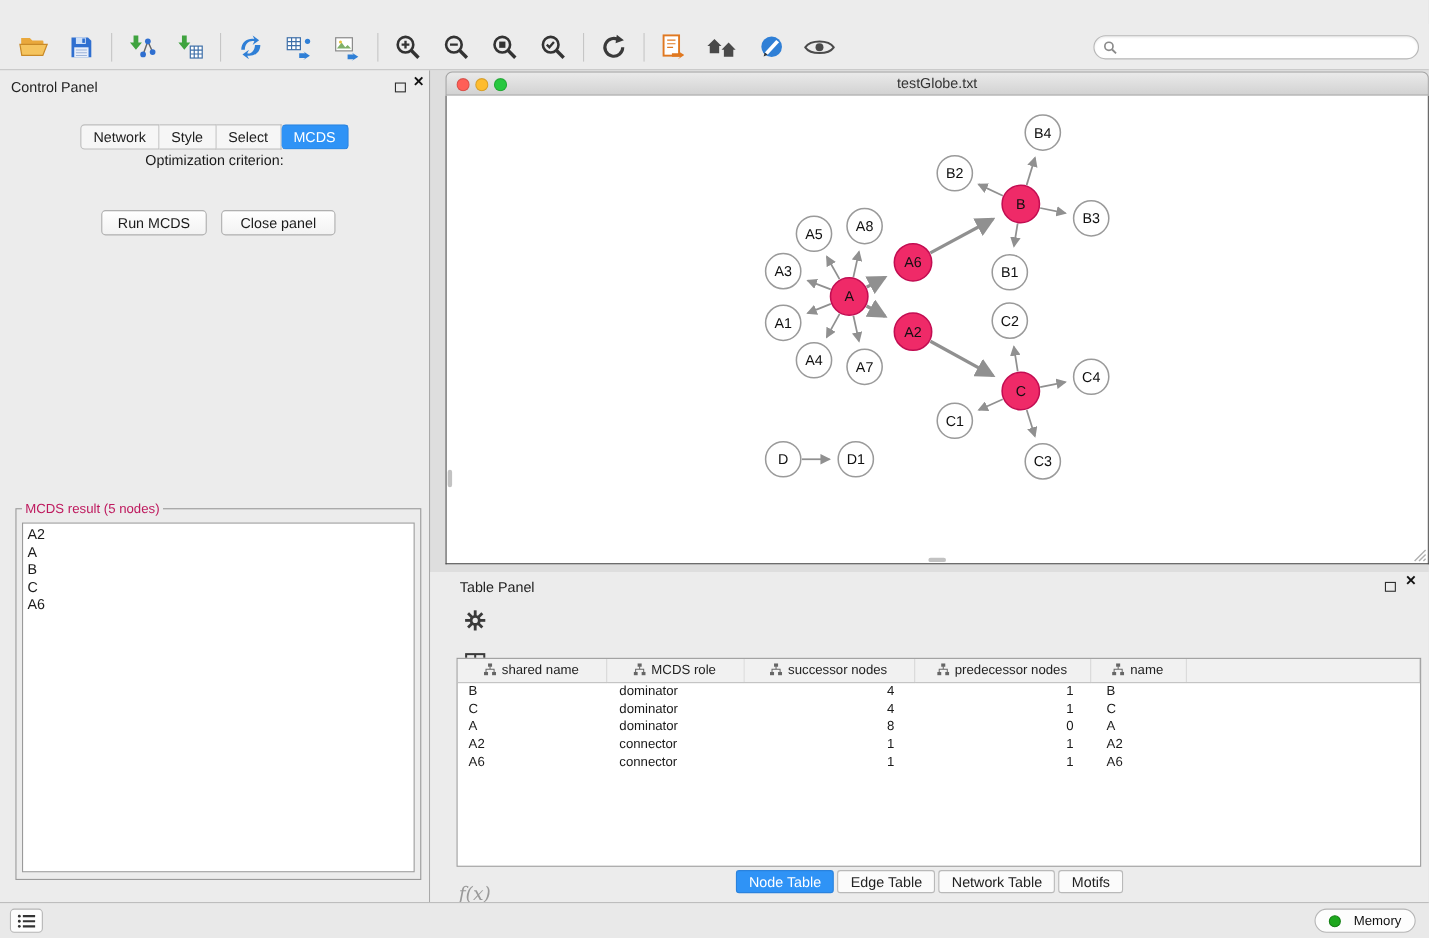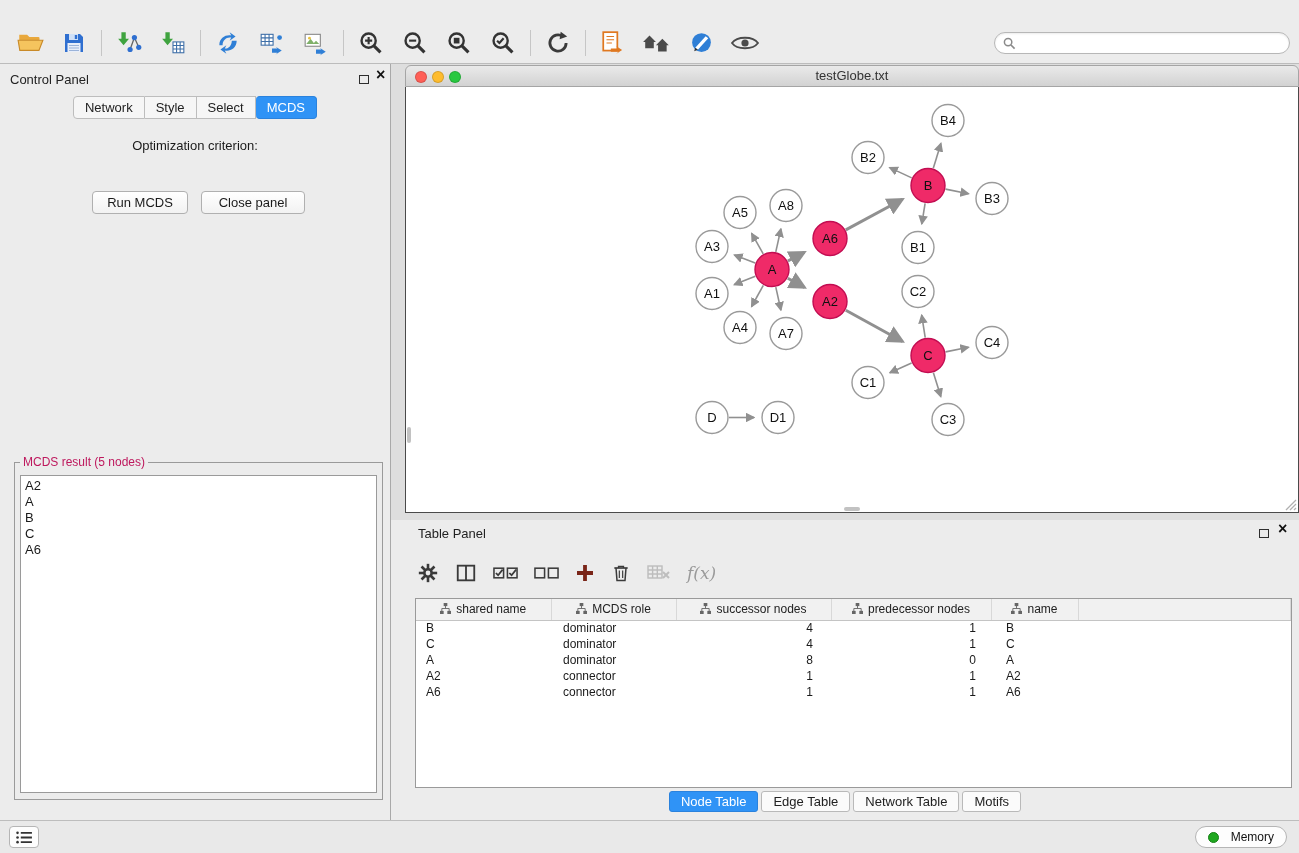--- a/index.html
+++ b/index.html
@@ -22,21 +22,21 @@
     border-radius:11px; background:#fff; display:flex; align-items:center; padding:0 8px;
     box-shadow:inset 0 1px 2px rgba(0,0,0,.08); }
   #search-field input { border:0; outline:none; flex:1; font-size:12px; background:transparent; margin-left:5px; }
 
   
   #control-panel { position:absolute; left:0; top:64px; width:391px; height:756px;
     background:#ececec; border-right:1px solid #a9a9a9; }
   .panel-title { position:absolute; left:10px; top:8px; font-size:13px; color:#222; }
   .float-btn { position:absolute; top:11px; width:10px; height:9px; border:1.5px solid #2e2e2e; background:transparent; }
   .close-btn { position:absolute; top:3px; font-size:16px; font-weight:bold; color:#111; line-height:16px; }
-  #cp-tabs { position:absolute; left:0; top:32px; width:100%; display:flex; justify-content:center; }
+  #cp-tabs { position:absolute; left:0; top:49px; width:100%; display:flex; justify-content:center; }
   .cp-tab { font-size:13px; padding:3px 11px; background:#f6f6f6; border:1px solid #bdbdbd; border-left:none; color:#222; }
   .cp-tab:first-child { border-left:1px solid #bdbdbd; border-radius:4px 0 0 4px; }
   .cp-tab:last-child { border-radius:0 4px 4px 0; }
   .cp-tab.active { background:#2F93F6; color:#fff; border-color:#2a82dd; border-radius:4px; }
   #opt-label { position:absolute; top:74px; width:100%; text-align:center; }
   #criterion-dropdown { position:absolute; left:42px; top:94px; width:313px; height:23px; background:#fff;
     border:1px solid #9f9f9f; border-radius:4px; display:flex; align-items:center; }
   #criterion-dropdown .val { flex:1; padding-left:8px; font-size:13px; white-space:nowrap; overflow:hidden; }
   #criterion-dropdown .stepper { width:20px; height:21px; border-radius:0 3px 3px 0;
     background:linear-gradient(#7db7f7,#2a7de0); display:flex; align-items:center; justify-content:center; }
@@ -58,21 +58,21 @@
     background:linear-gradient(#eaeaea,#d2d2d2); border:1px solid #a5a5a5; border-radius:6px 6px 0 0; }
   #net-titlebar .win-title { text-align:center; line-height:20px; font-size:13px; color:#333; }
   #net-content { position:absolute; left:0; top:22px; right:0; bottom:0; background:#fff; border:1px solid #4a4a4a; border-top:none; }
   #net-svg { width:100%; height:100%; display:block; }
   #net-svg text { font-family:"Liberation Sans", sans-serif; }
   .scroll-tick-v { position:absolute; left:1px; top:340px; width:4px; height:16px; background:#c2c2c2; border-radius:2px; }
   .scroll-tick-h { position:absolute; left:438px; bottom:1px; width:16px; height:4px; background:#c2c2c2; border-radius:2px; }
 
   
   #table-panel { position:absolute; left:391px; top:520px; width:908px; height:300px; background:#ececec; }
-  #tp-toolbar { position:absolute; left:26px; top:33px; height:40px; display:flex; align-items:center; gap:16px; }
+  #tp-toolbar { position:absolute; left:26px; top:33px; height:40px; display:flex; align-items:center; gap:16px;flex-direction:column; }
   .tp-icon { display:flex; align-items:center; justify-content:center; background:transparent; border:0; }
   #fx-label { font-family:"DejaVu Serif", serif; font-style:italic; font-size:17px; color:#9a9a9a; }
   #tp-tablebox { position:absolute; left:24px; top:78px; width:877px; height:190px; background:#fff;
     border:1px solid #9a9a9a; overflow:hidden; }
   #node-table { border-collapse:collapse; table-layout:fixed; width:100%; font-size:12px; }
   #node-table th { background:#f1f1f1; border-bottom:1px solid #c4c4c4; border-right:1px solid #d8d8d8;
     height:21px; font-weight:normal; font-size:12px; color:#222; white-space:nowrap; overflow:hidden; }
   #node-table th .col-icon { vertical-align:-1px; margin-right:5px; }
   #node-table td { height:16px; padding:0 8px; white-space:nowrap; overflow:hidden; }
   #node-table td.c0 { padding-left:10px; }

